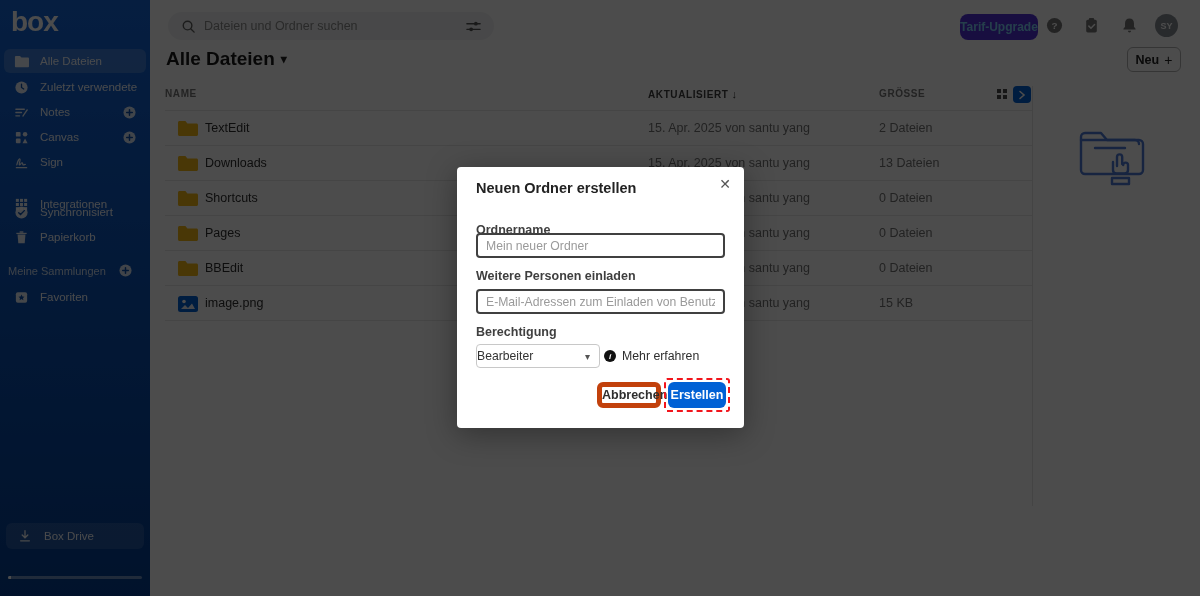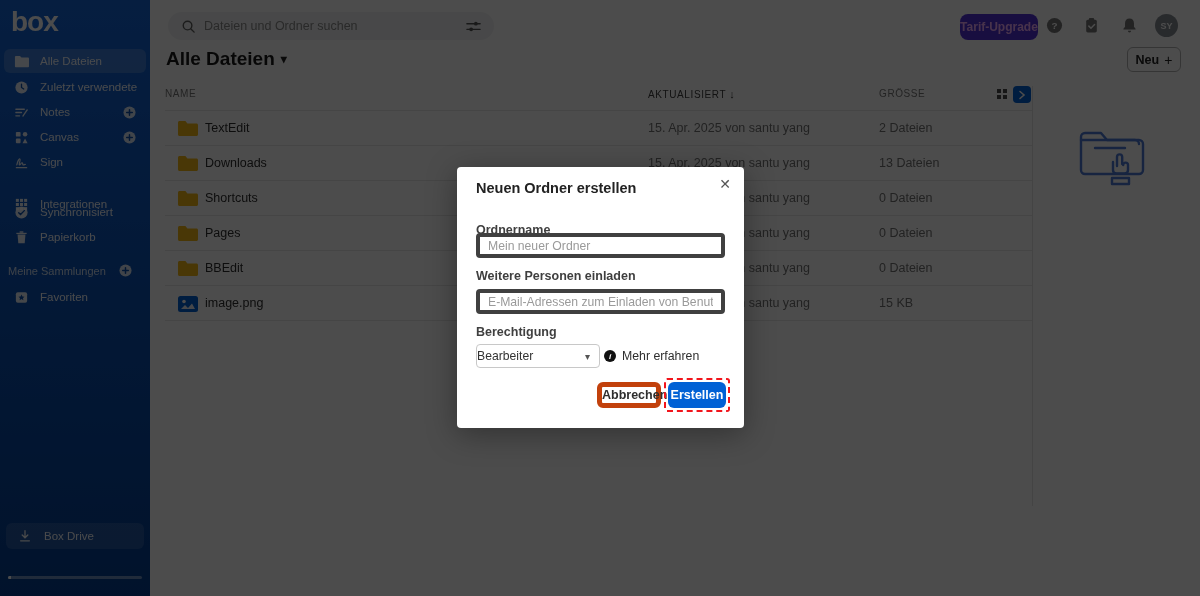--- a/index.html
+++ b/index.html
@@ -33,38 +33,38 @@
 
   
   .search-pill { position:absolute; left:168px; top:12px; width:326px; height:28px; border-radius:14px;
     background:#f1f2f4; display:flex; align-items:center; }
   .search-pill svg.mag { width:15px; height:15px; margin-left:13px; color:#5f5f5f; flex:none; }
   .search-input { border:none; outline:none; background:transparent; font-size:12.5px; color:#be185d;
     margin-left:8px; flex:1; font-family:"Liberation Sans",sans-serif; }
   .search-input::placeholder { color:#8b8b8b; }
   .filter-btn { width:17px; height:17px; margin-right:12px; color:#565656; cursor:pointer; flex:none; }
   .upgrade-btn { position:absolute; left:960px; top:14px; width:78px; height:26px; border-radius:8px;
-    background:#5230d6; color:#f0abfc; font-size:12px; font-weight:700; border:none; cursor:pointer;
+    background:#5230d6; color:#7dd3fc; font-size:12px; font-weight:700; border:none; cursor:pointer;
     font-family:"Liberation Sans",sans-serif; }
   .hicon { position:absolute; top:17px; width:17px; height:17px; color:#757575; cursor:pointer; }
   .avatar { position:absolute; left:1155px; top:14px; width:23px; height:23px; border-radius:50%;
     background:#878d95; color:#fff; font-size:9px; font-weight:700; display:flex; align-items:center;
     justify-content:center; cursor:pointer; }
 
   
   .page-title { position:absolute; left:166px; top:48px; font-size:19px; font-weight:700; color:#1a1a1a;
     display:flex; align-items:center; cursor:pointer; }
   .page-title .caret { font-size:12px; margin-left:6px; color:#222; }
   .neu-btn { position:absolute; left:1127px; top:47px; width:54px; height:25px; border:1px solid #b3b3b3;
     border-radius:6px; background:#fff; font-size:12.5px; font-weight:600; color:#222;
     display:flex; align-items:center; justify-content:center; gap:5px; cursor:pointer; }
   .neu-btn .plus { font-size:14px; font-weight:400; }
 
   
-  .thead { position:absolute; top:88px; height:16px; font-size:10px; font-weight:400; color:#777;
+  .thead { position:absolute; top:88px; height:16px; font-size:10px; font-weight:700; color:#777;
     letter-spacing:.6px; }
   .thead.active { color:#3d3d3d; }
   .sort-arrow { font-size:11px; margin-left:3px; color:#333; letter-spacing:0; }
   .gridview { position:absolute; left:995px; top:87px; width:14px; height:14px; color:#4a4a4a; cursor:pointer; }
   .panel-toggle { position:absolute; left:1013px; top:86px; width:18px; height:17px; border-radius:4px;
     background:#0061d5; border:none; color:#fff; display:flex; align-items:center; justify-content:center;
     cursor:pointer; }
   .panel-toggle svg { width:10px; height:10px; }
   .rows { position:absolute; left:165px; top:110px; width:867px; border-top:1px solid #e8e8e8; }
   .frow { position:relative; height:35px; border-bottom:1px solid #e8e8e8; cursor:pointer; }
@@ -82,21 +82,21 @@
   .details .msg span { display:block; }
 
   
   .dim { position:absolute; inset:0; background:rgba(0,0,0,.70); z-index:40; }
   .modal { position:absolute; left:457px; top:167px; width:287px; height:261px; background:#fff;
     border-radius:4px; box-shadow:0 6px 30px rgba(0,0,0,.35); z-index:50; }
   .m-title { position:absolute; left:19px; top:13px; font-size:14.5px; font-weight:700; color:#222; }
   .m-close { position:absolute; right:13px; top:9px; font-size:14px; color:#555; cursor:pointer;
     background:none; border:none; font-family:"Liberation Sans",sans-serif; }
   .m-label { position:absolute; left:19px; font-size:12.5px; font-weight:600; color:#3f3f3f; }
-  .m-input { position:absolute; left:19px; width:249px; height:25px; border:4px solid #404040;
+  .m-input { position:absolute; left:19px; width:249px; height:25px; border:2px solid #404040;
     border-radius:4px; padding:0 8px; font-size:12.2px; color:#333; outline:none;
     font-family:"Liberation Sans",sans-serif; }
   .m-input::placeholder { color:#9a9a9a; }
   .m-select { position:absolute; left:19px; top:177px; width:124px; height:24px; border:1px solid #c8c8c8;
     border-radius:4px; background:#fff; display:flex; align-items:center; font-size:12.2px; color:#333;
     cursor:pointer; }
   .m-select .sel-label { margin-left:0; }
   .m-select .caret { position:absolute; right:9px; font-size:10px; color:#555; }
   .learn { position:absolute; left:147px; top:182px; display:flex; align-items:center; gap:6px;
     font-size:12.3px; color:#2e2e2e; cursor:pointer; }

